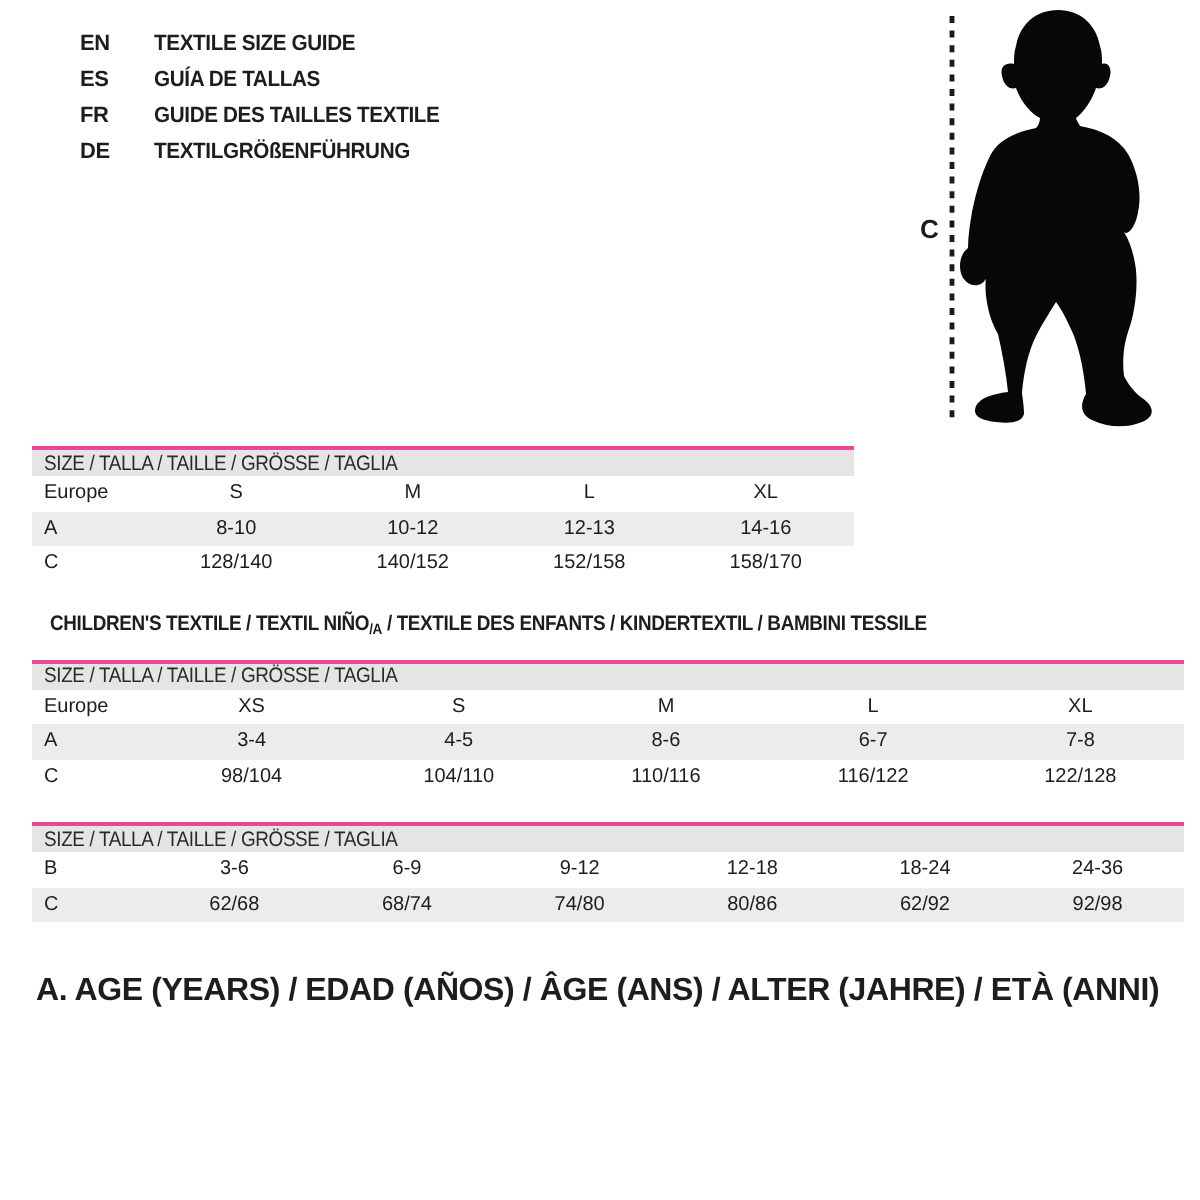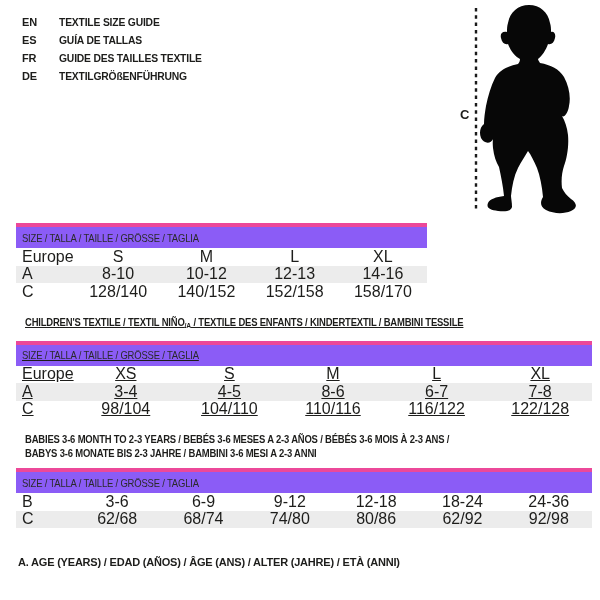--- a/index.html
+++ b/index.html
@@ -6,47 +6,47 @@
   #page{
     position:relative;
     width:600px;height:600px;
     background:#fff;
     font-family:"Liberation Sans", sans-serif;
     color:#1d1d1b;
     overflow:hidden;
   }
   
   #top-area{position:relative;height:215px;}
-  #language-guide{position:absolute;left:22px;top:13px;}
+  #language-guide{position:absolute;left:40px;top:13px;}
   .lang-row{display:flex;height:18px;align-items:center;}
   .lang-code{width:37px;font-size:11px;font-weight:700;letter-spacing:-.2px;}
   .lang-title{font-size:11px;font-weight:700;letter-spacing:-.2px;transform:scaleX(.94);transform-origin:0 50%;white-space:nowrap;}
   #figure-area{position:absolute;left:450px;top:0;width:150px;height:220px;}
   
   .cond{transform:scaleX(.9);transform-origin:0 50%;letter-spacing:-.2px;white-space:nowrap;}
   
   .tbl-section{margin:0;}
   .tbl-title{margin-left:25px;font-size:10.5px;font-weight:700;line-height:14px;}
   .tbl-title .sub{font-size:7.5px;vertical-align:-2px;}
   .size-table{margin-left:16px;margin-top:8px;}
   .col-header{
-    height:25px;display:flex;align-items:center;
-    background:#8b5cf6;border-top:4px solid #ec4899;
+    height:15px;display:flex;align-items:center;
+    background:#e5e5e5;border-top:2px solid #ec4899;
     font-size:10.5px;color:#2a2a2a;padding-left:6px;box-sizing:border-box;
   }
-  .t-row{display:flex;height:17.5px;align-items:center;font-size:16px;}
+  .t-row{display:flex;height:17.5px;align-items:center;font-size:10px;}
   .t-row.shaded{background:#ececec;}
   .row-label{width:58px;padding-left:6px;box-sizing:border-box;text-align:left;}
   .row-cell{flex:1;text-align:center;}
   
   #footnotes{margin-left:18px;margin-top:26px;}
-  .footnote{height:17.5px;font-size:11px;font-weight:700;line-height:17.5px;}
+  .footnote{height:17.5px;font-size:16px;font-weight:700;line-height:17.5px;}
   
   #section-junior{margin-top:5px;}
-  #section-children{margin-top:14px;text-decoration:underline;}
+  #section-children{margin-top:14px;}
   #section-babies{margin-top:14px;}
 </style>
 </head>
 <body>
 
 <div id="page">
 
   <div id="top-area">
     <div id="language-guide">
         <div class="lang-row">
@@ -176,24 +176,20 @@
             <span class="row-label">C</span>
             <span class="row-cell">98/104</span>
             <span class="row-cell">104/110</span>
             <span class="row-cell">110/116</span>
             <span class="row-cell">116/122</span>
             <span class="row-cell">122/128</span>
           </div>
         </div>
       </div>
       <div class="tbl-section" id="section-babies">
-        <div class="tbl-title">
-          <div class="cond"><span>BABIES 3-6 MONTH TO 2-3 YEARS / BEBÉS 3-6 MESES A 2-3 AÑOS / BÉBÉS 3-6 MOIS À 2-3 ANS /</span></div>
-          <div class="cond"><span>BABYS 3-6 MONATE BIS 2-3 JAHRE / BAMBINI 3-6 MESI A 2-3 ANNI</span></div>
-        </div>
         <div class="size-table" style="width: 576px;">
           <div class="col-header">
             <span class="cond">SIZE / TALLA / TAILLE / GRÖSSE / TAGLIA</span>
           </div>
           <div class="t-row">
             <span class="row-label">B</span>
             <span class="row-cell">3-6</span>
             <span class="row-cell">6-9</span>
             <span class="row-cell">9-12</span>
             <span class="row-cell">12-18</span>

